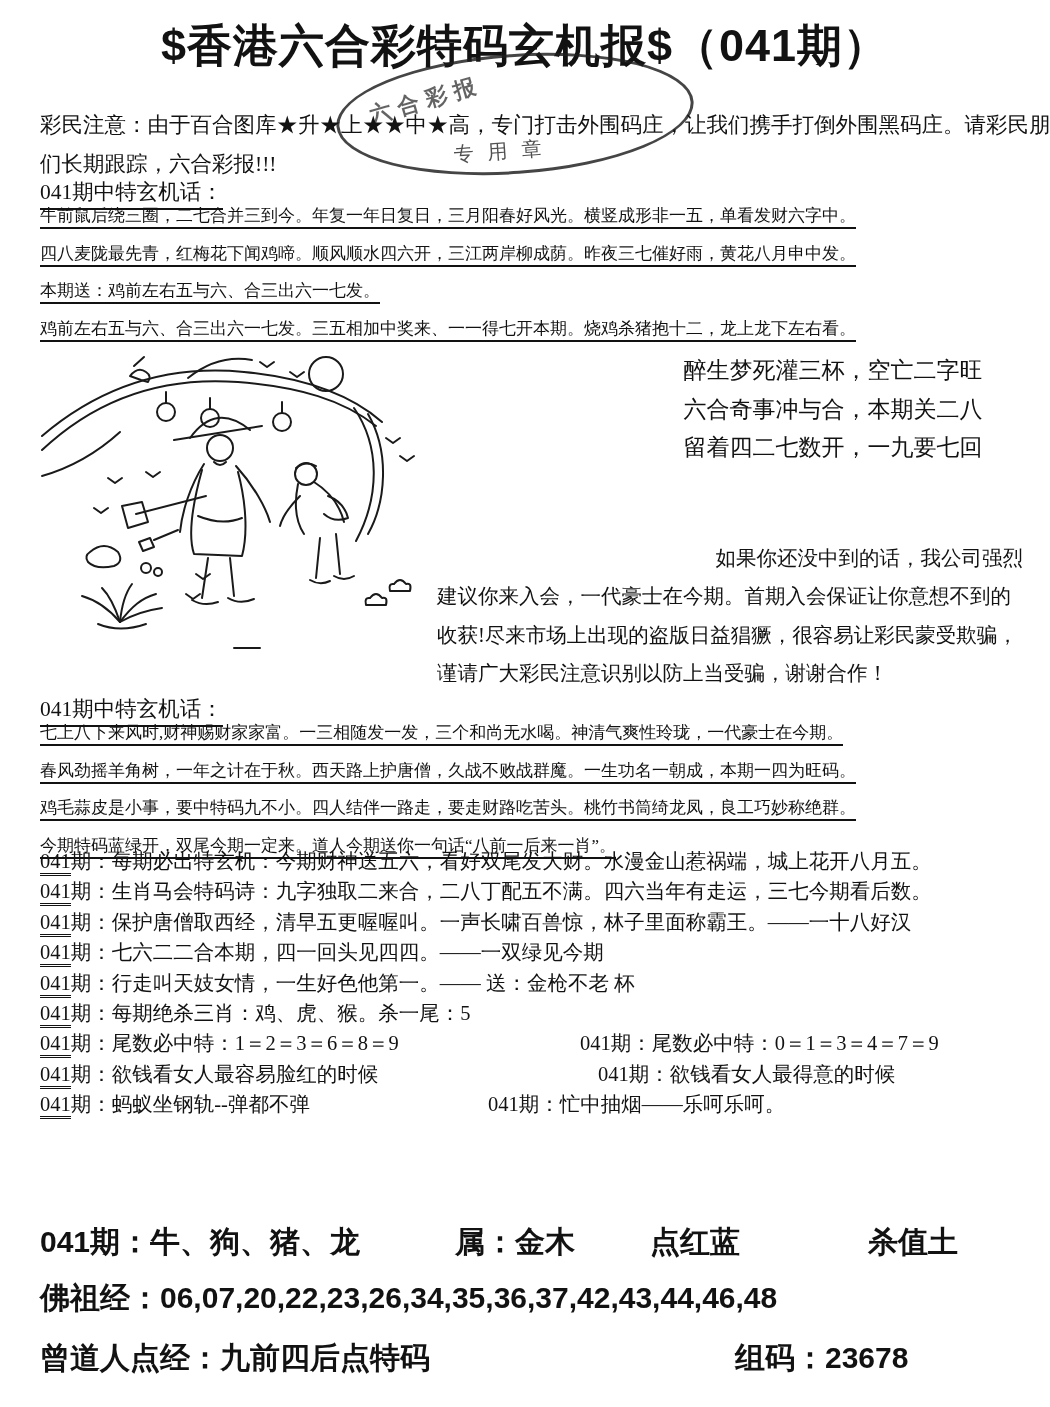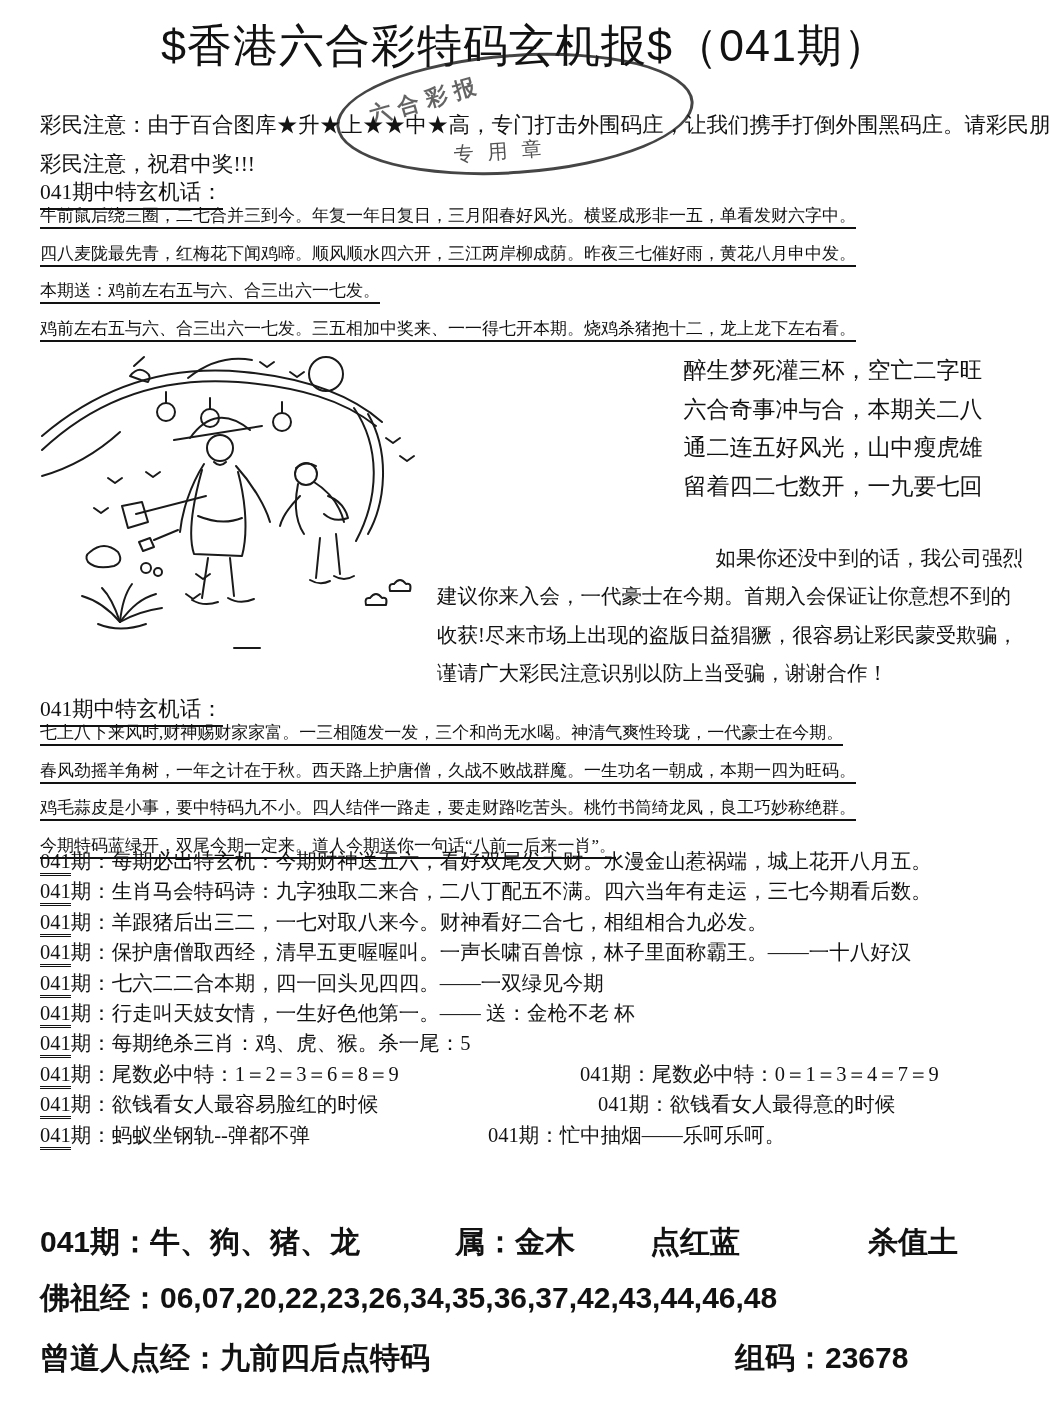--- a/index.html
+++ b/index.html
@@ -6,21 +6,21 @@
   body{
     width:1050px;height:1407px;position:relative;background:#fff;color:#121212;
     font-family:"Liberation Serif","DejaVu Serif",serif;overflow:hidden;
   }
   .abs{position:absolute;}
   .nowrap{white-space:nowrap;}
   
   .title{
     top:16px;left:0;width:100%;text-align:center;
     font-family:"Liberation Sans","DejaVu Sans",sans-serif;
-    font-weight:400;font-size:45px;letter-spacing:1px;
+    font-weight:700;font-size:45px;letter-spacing:1px;
   }
   
   .stamp{
     left:336px;top:54px;width:352px;height:114px;
     border:3px solid #1d1d1d;border-radius:50%;
     transform:rotate(-4deg);opacity:.82;pointer-events:none;
   }
   .stamp .arc{
     position:absolute;left:30px;top:22px;font-size:22px;font-weight:700;
     font-family:"Liberation Sans","DejaVu Sans",sans-serif;
@@ -59,21 +59,21 @@
 
 <div class="abs title nowrap">$香港六合彩特码玄机报$（041期）</div>
 
 <div class="abs stamp">
   <span class="arc">六合彩报</span>
   <span class="btm">专用章</span>
 </div>
 
 <div class="abs notice">
   <div class="nowrap">彩民注意：由于百合图库★升★上★★中★高，专门打击外围码庄，让我们携手打倒外围黑码庄。请彩民朋友</div>
-  <div class="nowrap">彩民注意，祝君中奖!!!</div>
+  <div class="nowrap">们长期跟踪，六合彩报!!!</div>
 </div>
 
 <div class="abs sec-head" style="top:177px;left:40px;">
   <span>041期中特玄机话：</span>
 </div>
 
 <div class="abs verse" style="top:197px;">
   <div class="vl nowrap"><span class="ul">牛前鼠后绕三圈，二七合并三到今。年复一年日复日，三月阳春好风光。横竖成形非一五，单看发财六字中。</span></div>
   <div class="vl nowrap"><span class="ul">四八麦陇最先青，红梅花下闻鸡啼。顺风顺水四六开，三江两岸柳成荫。昨夜三七催好雨，黄花八月申中发。</span></div>
   <div class="vl nowrap"><span class="ul">本期送：鸡前左右五与六、合三出六一七发。</span></div>
@@ -159,21 +159,20 @@
     <path d="M82,276 C94,260 104,252 118,248"></path>
     <path d="M82,276 C96,268 110,264 124,262"></path>
     <path d="M60,278 q22,9 48,0"></path>
   </g>
   <path d="M196,302 h26" stroke="#999"></path>
 </svg>
 
 <div class="abs poem">
   <div class="nowrap">醉生梦死灌三杯，空亡二字旺</div>
   <div class="nowrap">六合奇事冲与合，本期关二八</div>
-  <div class="nowrap">通二连五好风光，山中瘦虎雄</div>
   <div class="nowrap">留着四二七数开，一九要七回</div>
 </div>
 
 <div class="abs promo">
   <div class="r nowrap">如果你还没中到的话，我公司强烈</div>
   <div class="nowrap">建议你来入会，一代豪士在今期。首期入会保证让你意想不到的</div>
   <div class="nowrap">收获!尽来市场上出现的盗版日益猖獗，很容易让彩民蒙受欺骗，</div>
   <div class="nowrap">谨请广大彩民注意识别以防上当受骗，谢谢合作！</div>
 </div>
 
@@ -184,21 +183,20 @@
 <div class="abs verse" style="top:714px;">
   <div class="vl nowrap"><span class="ul">七上八下来风时,财神赐财家家富。一三相随发一发，三个和尚无水喝。神清气爽性玲珑，一代豪士在今期。</span></div>
   <div class="vl nowrap"><span class="ul">春风劲摇羊角树，一年之计在于秋。西天路上护唐僧，久战不败战群魔。一生功名一朝成，本期一四为旺码。</span></div>
   <div class="vl nowrap"><span class="ul">鸡毛蒜皮是小事，要中特码九不小。四人结伴一路走，要走财路吃苦头。桃竹书筒绮龙凤，良工巧妙称绝群。</span></div>
   <div class="vl nowrap"><span class="ul">今期特码蓝绿开，双尾今期一定来。道人今期送你一句话“八前一后来一肖”。</span></div>
 </div>
 
 <div class="abs rows">
   <div class="row"><span class="u041">041</span><span>期：每期必出特玄机：今期财神送五六，看好双尾发大财。水漫金山惹祸端，城上花开八月五。</span></div>
   <div class="row"><span class="u041">041</span><span>期：生肖马会特码诗：九字独取二来合，二八丁配五不满。四六当年有走运，三七今期看后数。</span></div>
-  <div class="row"><span class="u041">041</span><span>期：羊跟猪后出三二，一七对取八来今。财神看好二合七，相组相合九必发。</span></div>
   <div class="row"><span class="u041">041</span><span>期：保护唐僧取西经，清早五更喔喔叫。一声长啸百兽惊，林子里面称霸王。——一十八好汉</span></div>
   <div class="row"><span class="u041">041</span><span>期：七六二二合本期，四一回头见四四。——一双绿见今期</span></div>
   <div class="row"><span class="u041">041</span><span>期：行走叫天妓女情，一生好色他第一。—— 送：金枪不老 杯</span></div>
   <div class="row"><span class="u041">041</span><span>期：每期绝杀三肖：鸡、虎、猴。杀一尾：5</span></div>
   <div class="row"><span class="u041">041</span><span>期：尾数必中特：1＝2＝3＝6＝8＝9</span><span class="rcol" style="left:540px">041期：尾数必中特：0＝1＝3＝4＝7＝9</span></div>
   <div class="row"><span class="u041">041</span><span>期：欲钱看女人最容易脸红的时候</span><span class="rcol" style="left:558px">041期：欲钱看女人最得意的时候</span></div>
   <div class="row"><span class="u041">041</span><span>期：蚂蚁坐钢轨--弹都不弹</span><span class="rcol" style="left:448px">041期：忙中抽烟——乐呵乐呵。</span></div>
 </div>
 
 <div class="abs foot nowrap" style="top:1222px;left:40px;width:985px;position:absolute;">

